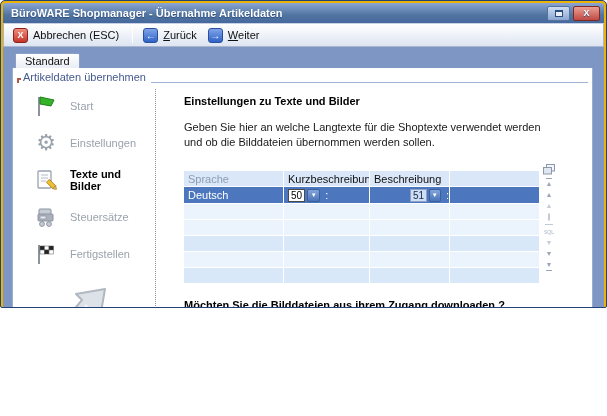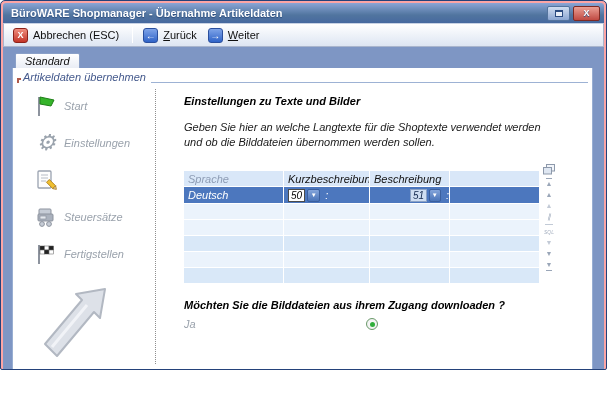--- a/index.html
+++ b/index.html
@@ -1,19 +1,19 @@
 <!DOCTYPE html>
 <html><head>
 <meta charset="utf-8">
 <style>
   html,body{margin:0;padding:0;background:#fff;}
   *{box-sizing:border-box;}
   body{font-family:"Liberation Sans", sans-serif;font-size:11px;color:#000;}
 
-  .window{width:607px;height:370px;background:#fca5a5;border:1px solid #24427a;
+  .window{width:607px;height:308px;background:#eab308;border:1px solid #24427a;
     border-radius:5px 5px 2px 2px;padding:2px;display:flex;flex-direction:column;overflow:hidden;}
 
   
   .titlebar{height:20px;flex:0 0 20px;background:linear-gradient(#8aa5d6,#51759f 60%,#46699f);
     border-radius:3px 3px 0 0;display:flex;align-items:center;padding:0 4px 0 8px;
     color:#fff;font-weight:bold;text-shadow:0 1px 1px #2a4a7a;}
   .titlebar .title{flex:1;white-space:nowrap;overflow:hidden;}
   .winbtn{height:15px;border-radius:2px;display:flex;align-items:center;justify-content:center;
     margin-left:3px;cursor:default;}
   .btn-restore{width:23px;background:linear-gradient(#cfdcf0,#8ba6d2);border:1px solid #54749e;}
@@ -26,35 +26,35 @@
     border:1px solid #a9b5cd;border-top:1px solid #c8d2e4;display:flex;align-items:center;
     gap:2px;padding:0 6px;}
   .tb-btn{display:flex;align-items:center;gap:5px;padding:2px 6px 2px 3px;border-radius:2px;color:#101010;}
   .tb-ico{width:15px;height:15px;border-radius:3px;display:flex;align-items:center;justify-content:center;
     color:#fff;font-weight:bold;}
   .ico-red{background:linear-gradient(#ef8d7e,#c33428);border:1px solid #8d221a;font-size:9px;}
   .ico-blue{background:linear-gradient(#7fa4e8,#2f63c8);border:1px solid #2a4f9e;font-size:10px;}
   .tb-sep{width:1px;height:16px;background:#aab6cc;border-right:1px solid #fff;margin:0 5px;}
 
   
-  .content{flex:1;background:#7e96c4;padding:4px 11px 0 9px;display:flex;flex-direction:column;position:relative;font-style:italic;}
+  .content{flex:1;background:#7e96c4;padding:4px 11px 0 9px;display:flex;flex-direction:column;position:relative;}
   .tabrow{height:17px;flex:0 0 17px;display:flex;align-items:flex-end;}
   .tab{background:linear-gradient(#ffffff,#e9edf5);border:1px solid #8aa0c8;border-bottom:none;
     border-radius:2px 2px 0 0;padding:1px 9px 1px 9px;margin-left:3px;color:#101010;}
   .groupbox{flex:1;background:#fff;border:1px solid #98aed2;border-top:none;margin-bottom:19px;
     display:flex;flex-direction:column;position:relative;}
   .legend-row{flex:0 0 13px;display:flex;align-items:flex-end;padding:3px 4px 0 4px;}
   .legend-tick{width:4px;height:5px;border-left:2px solid #b05a4a;border-top:2px solid #b05a4a;margin-right:2px;}
   .legend-label{color:#44598c;white-space:nowrap;}
   .legend-line{flex:1;height:1px;background:#9db2d4;margin-left:5px;}
   .gb-inner{flex:1;display:flex;overflow:hidden;}
 
   
   .sidebar{width:142px;flex:0 0 142px;display:flex;flex-direction:column;padding:10px 0 0 20px;}
-  .step{display:flex;align-items:center;gap:5px;margin-bottom:12px;height:25px;color:#9aa2ac;}
+  .step{display:flex;align-items:center;gap:11px;margin-bottom:12px;height:25px;color:#9aa2ac;}
   .step.active{color:#000;font-weight:bold;}
   .step .icon{width:26px;height:25px;display:flex;align-items:center;justify-content:center;}
   .gear-glyph{font-size:22px;color:#9aa3ad;line-height:1;}
   .big-arrow{margin:auto 0 8px 6px;}
 
   .vsep{border-left:1px dotted #8f8f8f;margin:6px 0 8px 0;}
 
   
   .main{flex:1;padding:12px 6px 0 28px;display:flex;flex-direction:column;}
   .heading{font-weight:bold;margin-bottom:13px;}
@@ -172,20 +172,21 @@
                 <rect x="4" y="3" width="13" height="17" rx="1" fill="#fdfdfd" stroke="#9aa2b0" stroke-width="1.3"></rect>
                 <line x1="7" y1="7" x2="14" y2="7" stroke="#b6bcc6" stroke-width="1"></line>
                 <line x1="7" y1="10" x2="14" y2="10" stroke="#b6bcc6" stroke-width="1"></line>
                 <line x1="7" y1="13" x2="12" y2="13" stroke="#b6bcc6" stroke-width="1"></line>
                 <g transform="rotate(45 16 15)">
                   <rect x="13" y="13" width="9" height="4" fill="#f0c030" stroke="#a87818" stroke-width="0.8"></rect>
                   <polygon points="22,13 25,15 22,17" fill="#e8d8b8" stroke="#a87818" stroke-width="0.8"></polygon>
                 </g>
               </svg>
             </span>
+            <span class="lbl">Texte und Bilder</span>
           </div>
 
           <div class="step">
             <span class="icon">
               <svg width="24" height="24" viewBox="0 0 24 24">
                 <rect x="5" y="4" width="12" height="6" rx="1" fill="#c6ccd6" stroke="#8d939e"></rect>
                 <rect x="4" y="9" width="15" height="7" rx="1" fill="#aab1bd" stroke="#8d939e"></rect>
                 <rect x="6" y="11" width="6" height="3" fill="#e4e8ee" stroke="#8d939e" stroke-width="0.7"></rect>
                 <circle cx="8" cy="19" r="2.4" fill="#c6ccd6" stroke="#8d939e"></circle>
                 <circle cx="15" cy="19" r="2.4" fill="#c6ccd6" stroke="#8d939e"></circle>

